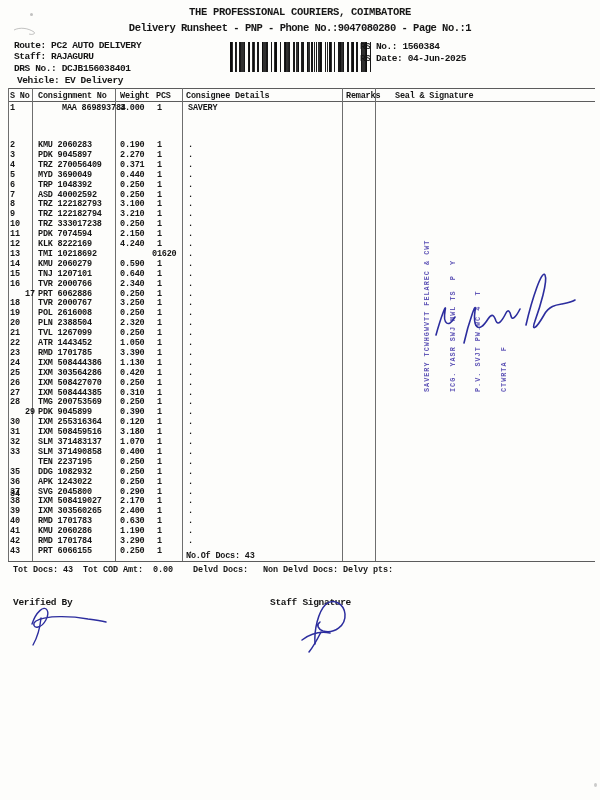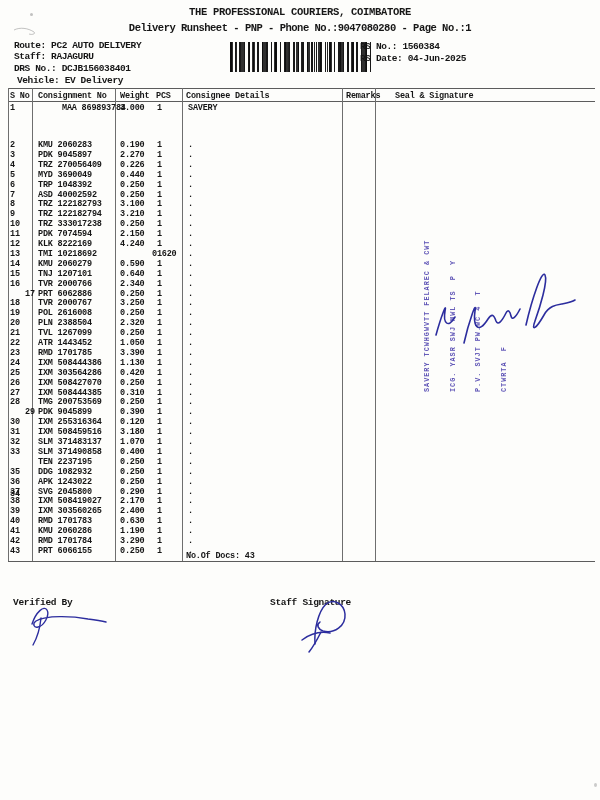--- a/index.html
+++ b/index.html
@@ -98,21 +98,21 @@
       <div>
         <div class="cell" style="left: 10px; top: 149.9px;">3</div>
         <div class="cell" style="left: 38px; top: 149.9px;">PDK 9045897</div>
         <div class="cell" style="left: 120px; top: 149.9px;">2.270</div>
         <div class="cell" style="left: 157px; top: 149.9px;">1</div>
         <div class="cell" style="left: 188px; top: 149.9px;">.</div>
       </div>
       <div>
         <div class="cell" style="left: 10px; top: 159.8px;">4</div>
         <div class="cell" style="left: 38px; top: 159.8px;">TRZ 270056409</div>
-        <div class="cell" style="left: 120px; top: 159.8px;">0.226</div>
+        <div class="cell" style="left: 120px; top: 159.8px;">0.371</div>
         <div class="cell" style="left: 157px; top: 159.8px;">1</div>
         <div class="cell" style="left: 188px; top: 159.8px;">.</div>
       </div>
       <div>
         <div class="cell" style="left: 10px; top: 169.7px;">5</div>
         <div class="cell" style="left: 38px; top: 169.7px;">MYD 3690049</div>
         <div class="cell" style="left: 120px; top: 169.7px;">0.440</div>
         <div class="cell" style="left: 157px; top: 169.7px;">1</div>
         <div class="cell" style="left: 188px; top: 169.7px;">.</div>
       </div>
@@ -390,20 +390,21 @@
     <div class="stamp-inner" id="stamp-lines"><div class="stamp-line" style="color: rgb(76, 64, 174);">SAVERY TCWHGWVTT FELAREC &amp; CWT</div><div class="stamp-line" style="color: rgb(76, 64, 174);">ICG. YASR SWJ MWL TS  P  Y</div><div class="stamp-line" style="color: rgb(76, 64, 174);">P.V. SVJT PW.WC 4  T</div><div class="stamp-line" style="color: rgb(76, 64, 174);">CTWRTA  F</div></div>
   </div>
   <svg class="sig" style="left:428px;top:255px" width="150" height="110">
     <g fill="none" stroke="#2c2d9e" stroke-width="1.6" stroke-linecap="round">
       <path d="M8,80 C13,62 19,46 17,56 C15,68 20,74 27,62"></path>
       <path d="M36,88 C41,66 49,44 47,56 C45,71 50,80 60,64 C64,58 66,60 68,66 C70,71 74,66 78,58 C80,54 82,56 83,61 C84,66 88,62 92,54"></path>
       <path d="M98,70 C104,44 114,14 117,20 C120,26 112,52 107,66 C103,77 108,74 116,60 C121,51 128,50 134,49 C139,48 144,47 147,45"></path>
     </g>
   </svg>
 
+  <div class="abs foot" style="left:13px;top:565px">Tot Docs: 43  Tot COD Amt:  0.00    Delvd Docs:   Non Delvd Docs: Delvy pts:</div>
 
   <div class="abs siglabel" style="left:13px;top:597px">Verified By</div>
   <div class="abs siglabel" style="left:270px;top:597px">Staff Signature</div>
 
   <svg class="sig" style="left:20px;top:602px" width="95" height="45">
     <g fill="none" stroke="#2c2d9e" stroke-width="1.4" stroke-linecap="round">
       <path d="M12,22 C16,10 24,3 27,8 C30,13 24,24 18,25 C14,26 12,22 16,19 C26,13 52,14 68,17 C76,18 82,19 86,20"></path>
       <path d="M21,16 C20,26 17,36 13,43"></path>
     </g>
   </svg>

